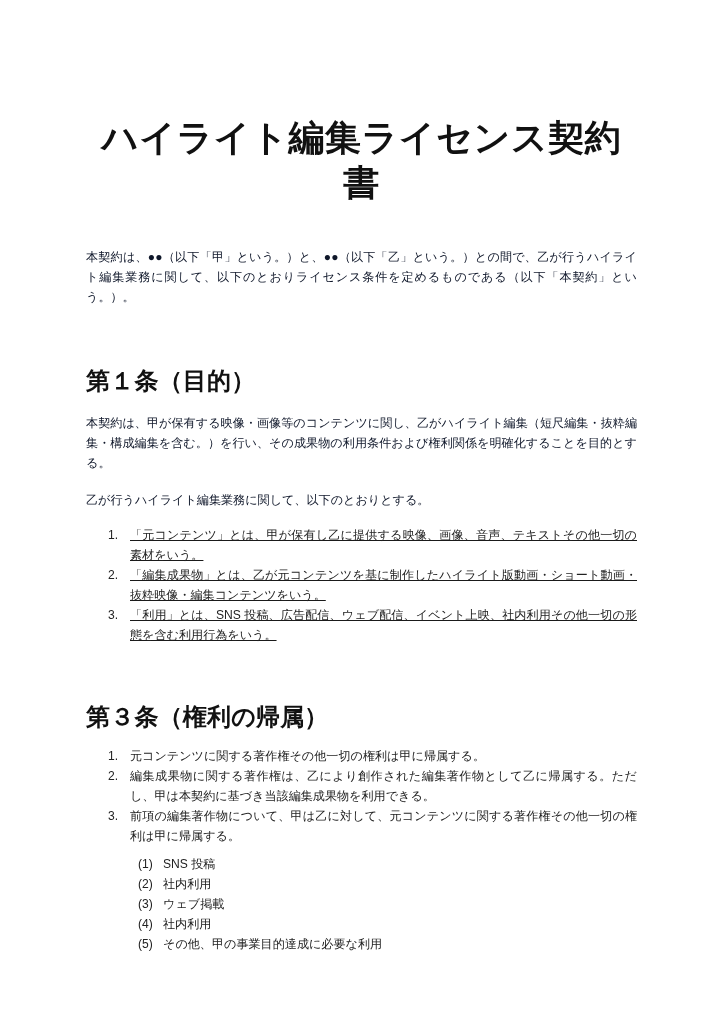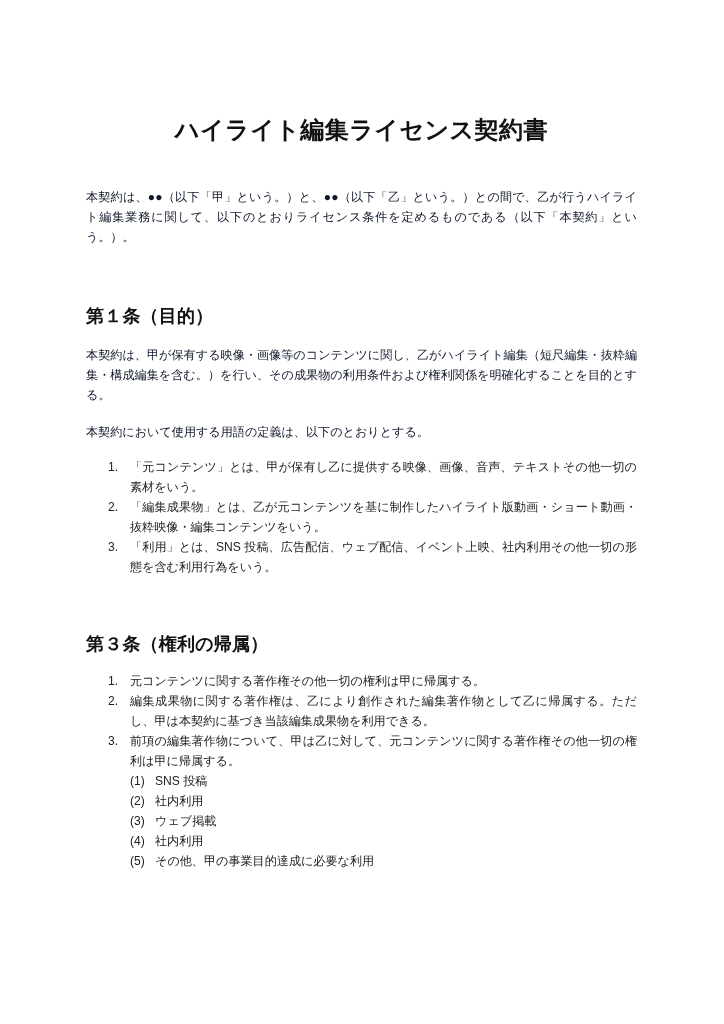--- a/index.html
+++ b/index.html
@@ -22,21 +22,21 @@
   .content {
     position: absolute;
     left: 86px;
     top: 0;
     width: 551px;
   }
 
   
   .doc-title {
     text-align: center;
-    font-size: 24px;
+    font-size: 36px;
     font-weight: 700;
     letter-spacing: 0.5px;
     line-height: 1.25;
     margin: 0;
     padding-top: 115px;
     color: #111111;
   }
 
   
   .para {
@@ -46,21 +46,21 @@
     text-justify: inter-ideograph;
     margin: 0;
     color: #0f172a;
   }
   .preamble {
     margin-top: 42px;
   }
 
   
   .article-heading {
-    font-size: 18px;
+    font-size: 24px;
     font-weight: 700;
     line-height: 1.3;
     margin: 0;
     color: #111111;
     letter-spacing: 0.2px;
   }
   .h-gap-1 { margin-top: 58px; }
   .h-gap-2 { margin-top: 57px; }
   .h-gap-3 { margin-top: 56px; }
 
@@ -68,21 +68,21 @@
     margin-top: 17px;
   }
 
   
   ol.num-list {
     margin: 0;
     padding: 0;
     list-style: none;
     counter-reset: numitem;
   }
-  ol.num-list.list-gap { margin-top: 15px; }
+  ol.num-list.list-gap { margin-top: 15px; text-decoration: underline; }
   ol.num-list.list-gap-tight { margin-top: 14px; }
 
   ol.num-list > li {
     position: relative;
     counter-increment: numitem;
     padding-left: 44px;
     font-size: 12.1px;
     line-height: 20px;
     text-align: justify;
     text-justify: inter-ideograph;
@@ -96,21 +96,21 @@
     top: 0;
     width: 16px;
     text-align: left;
     font-size: 12.1px;
     line-height: 20px;
     color: #222222;
   }
 
   
   ol.paren-list {
-    margin: 0;
+    margin: 8px;
     padding: 0;
     list-style: none;
     counter-reset: parenitem;
   }
   ol.paren-list > li {
     position: relative;
     counter-increment: parenitem;
     padding-left: 25px;
     font-size: 12.1px;
     line-height: 20px;
@@ -133,21 +133,21 @@
 <div class="page">
   <div class="content">
 
     <h1 class="doc-title">ハイライト編集ライセンス契約書</h1>
 
     <p class="para preamble">本契約は、●●（以下「甲」という。）と、●●（以下「乙」という。）との間で、乙が行うハイライト編集業務に関して、以下のとおりライセンス条件を定めるものである（以下「本契約」という。）。</p>
 
     <h2 class="article-heading h-gap-1">第１条（目的）</h2>
     <p class="para article-body">本契約は、甲が保有する映像・画像等のコンテンツに関し、乙がハイライト編集（短尺編集・抜粋編集・構成編集を含む。）を行い、その成果物の利用条件および権利関係を明確化することを目的とする。</p>
 
-    <p class="para article-body">本契約において使用する用語の定義は、以下のとおりとする。</p>
+    <p class="para article-body">乙が行うハイライト編集業務に関して、以下のとおりとする。</p>
 
     <ol class="num-list list-gap">
       <li>「元コンテンツ」とは、甲が保有し乙に提供する映像、画像、音声、テキストその他一切の素材をいう。</li>
       <li>「編集成果物」とは、乙が元コンテンツを基に制作したハイライト版動画・ショート動画・抜粋映像・編集コンテンツをいう。</li>
       <li>「利用」とは、SNS 投稿、広告配信、ウェブ配信、イベント上映、社内利用その他一切の形態を含む利用行為をいう。</li>
     </ol>
 
     <h2 class="article-heading h-gap-3">第３条（権利の帰属）</h2>
 
     <ol class="num-list list-gap-tight">

